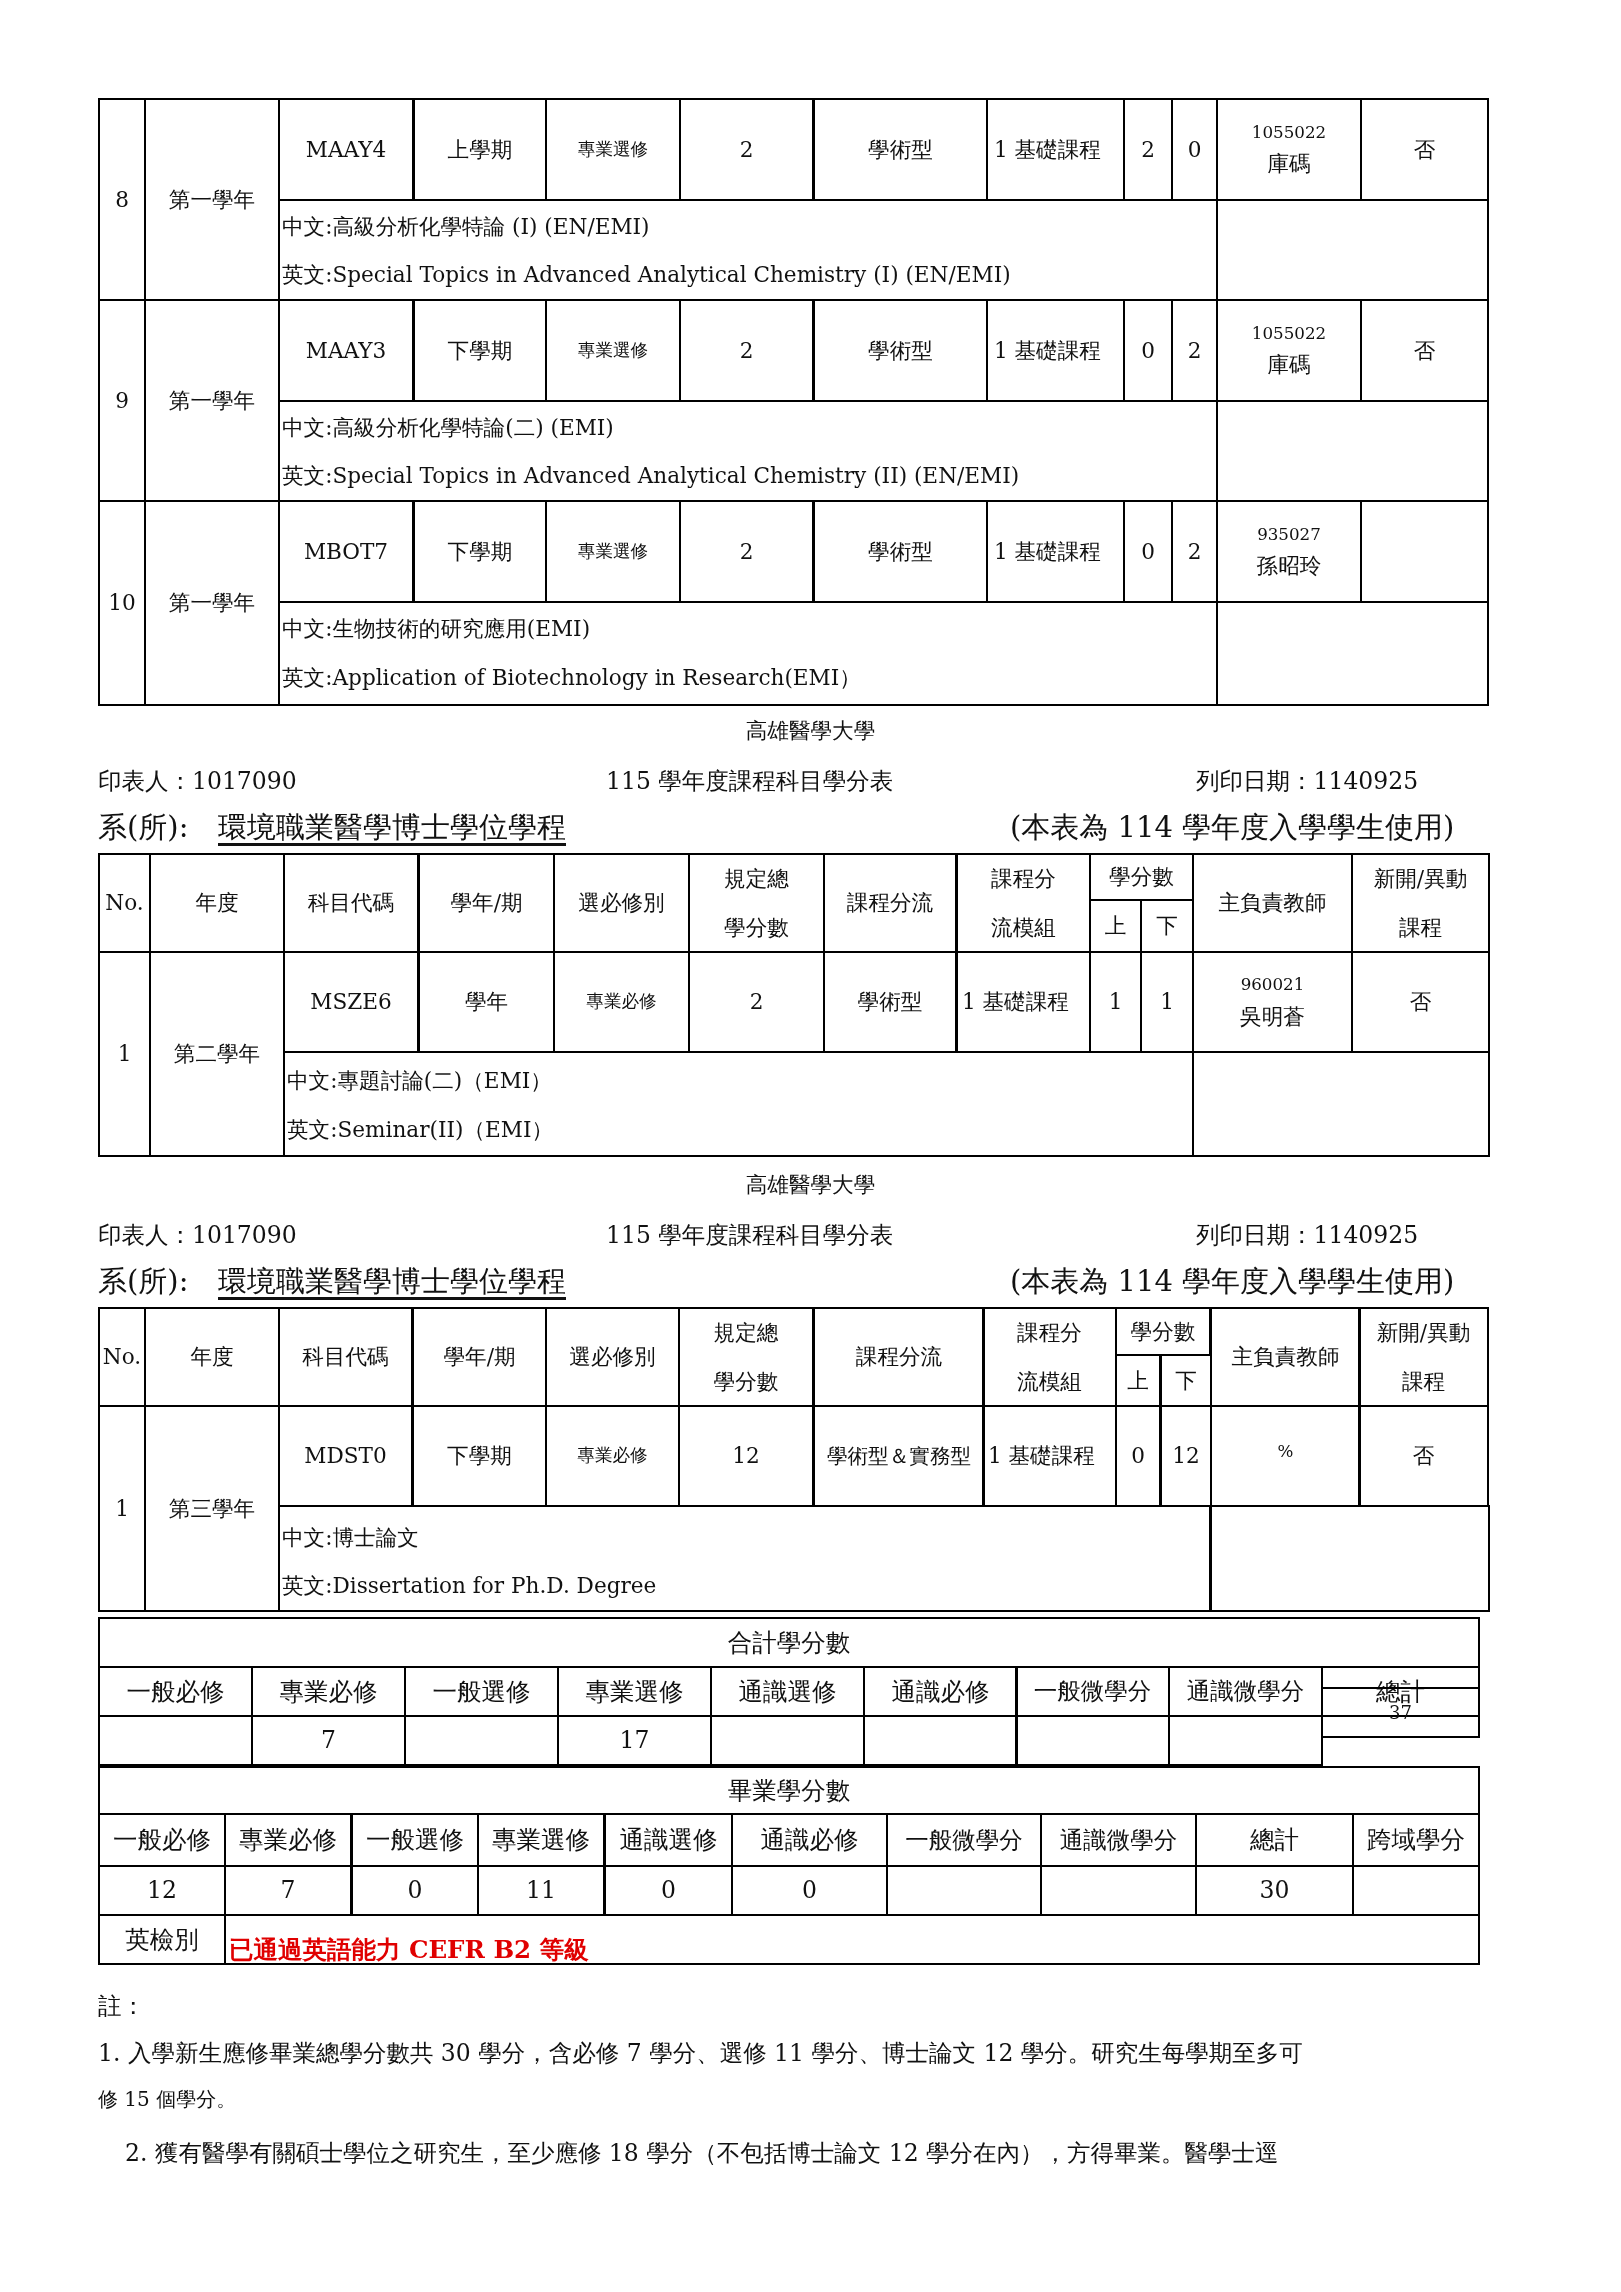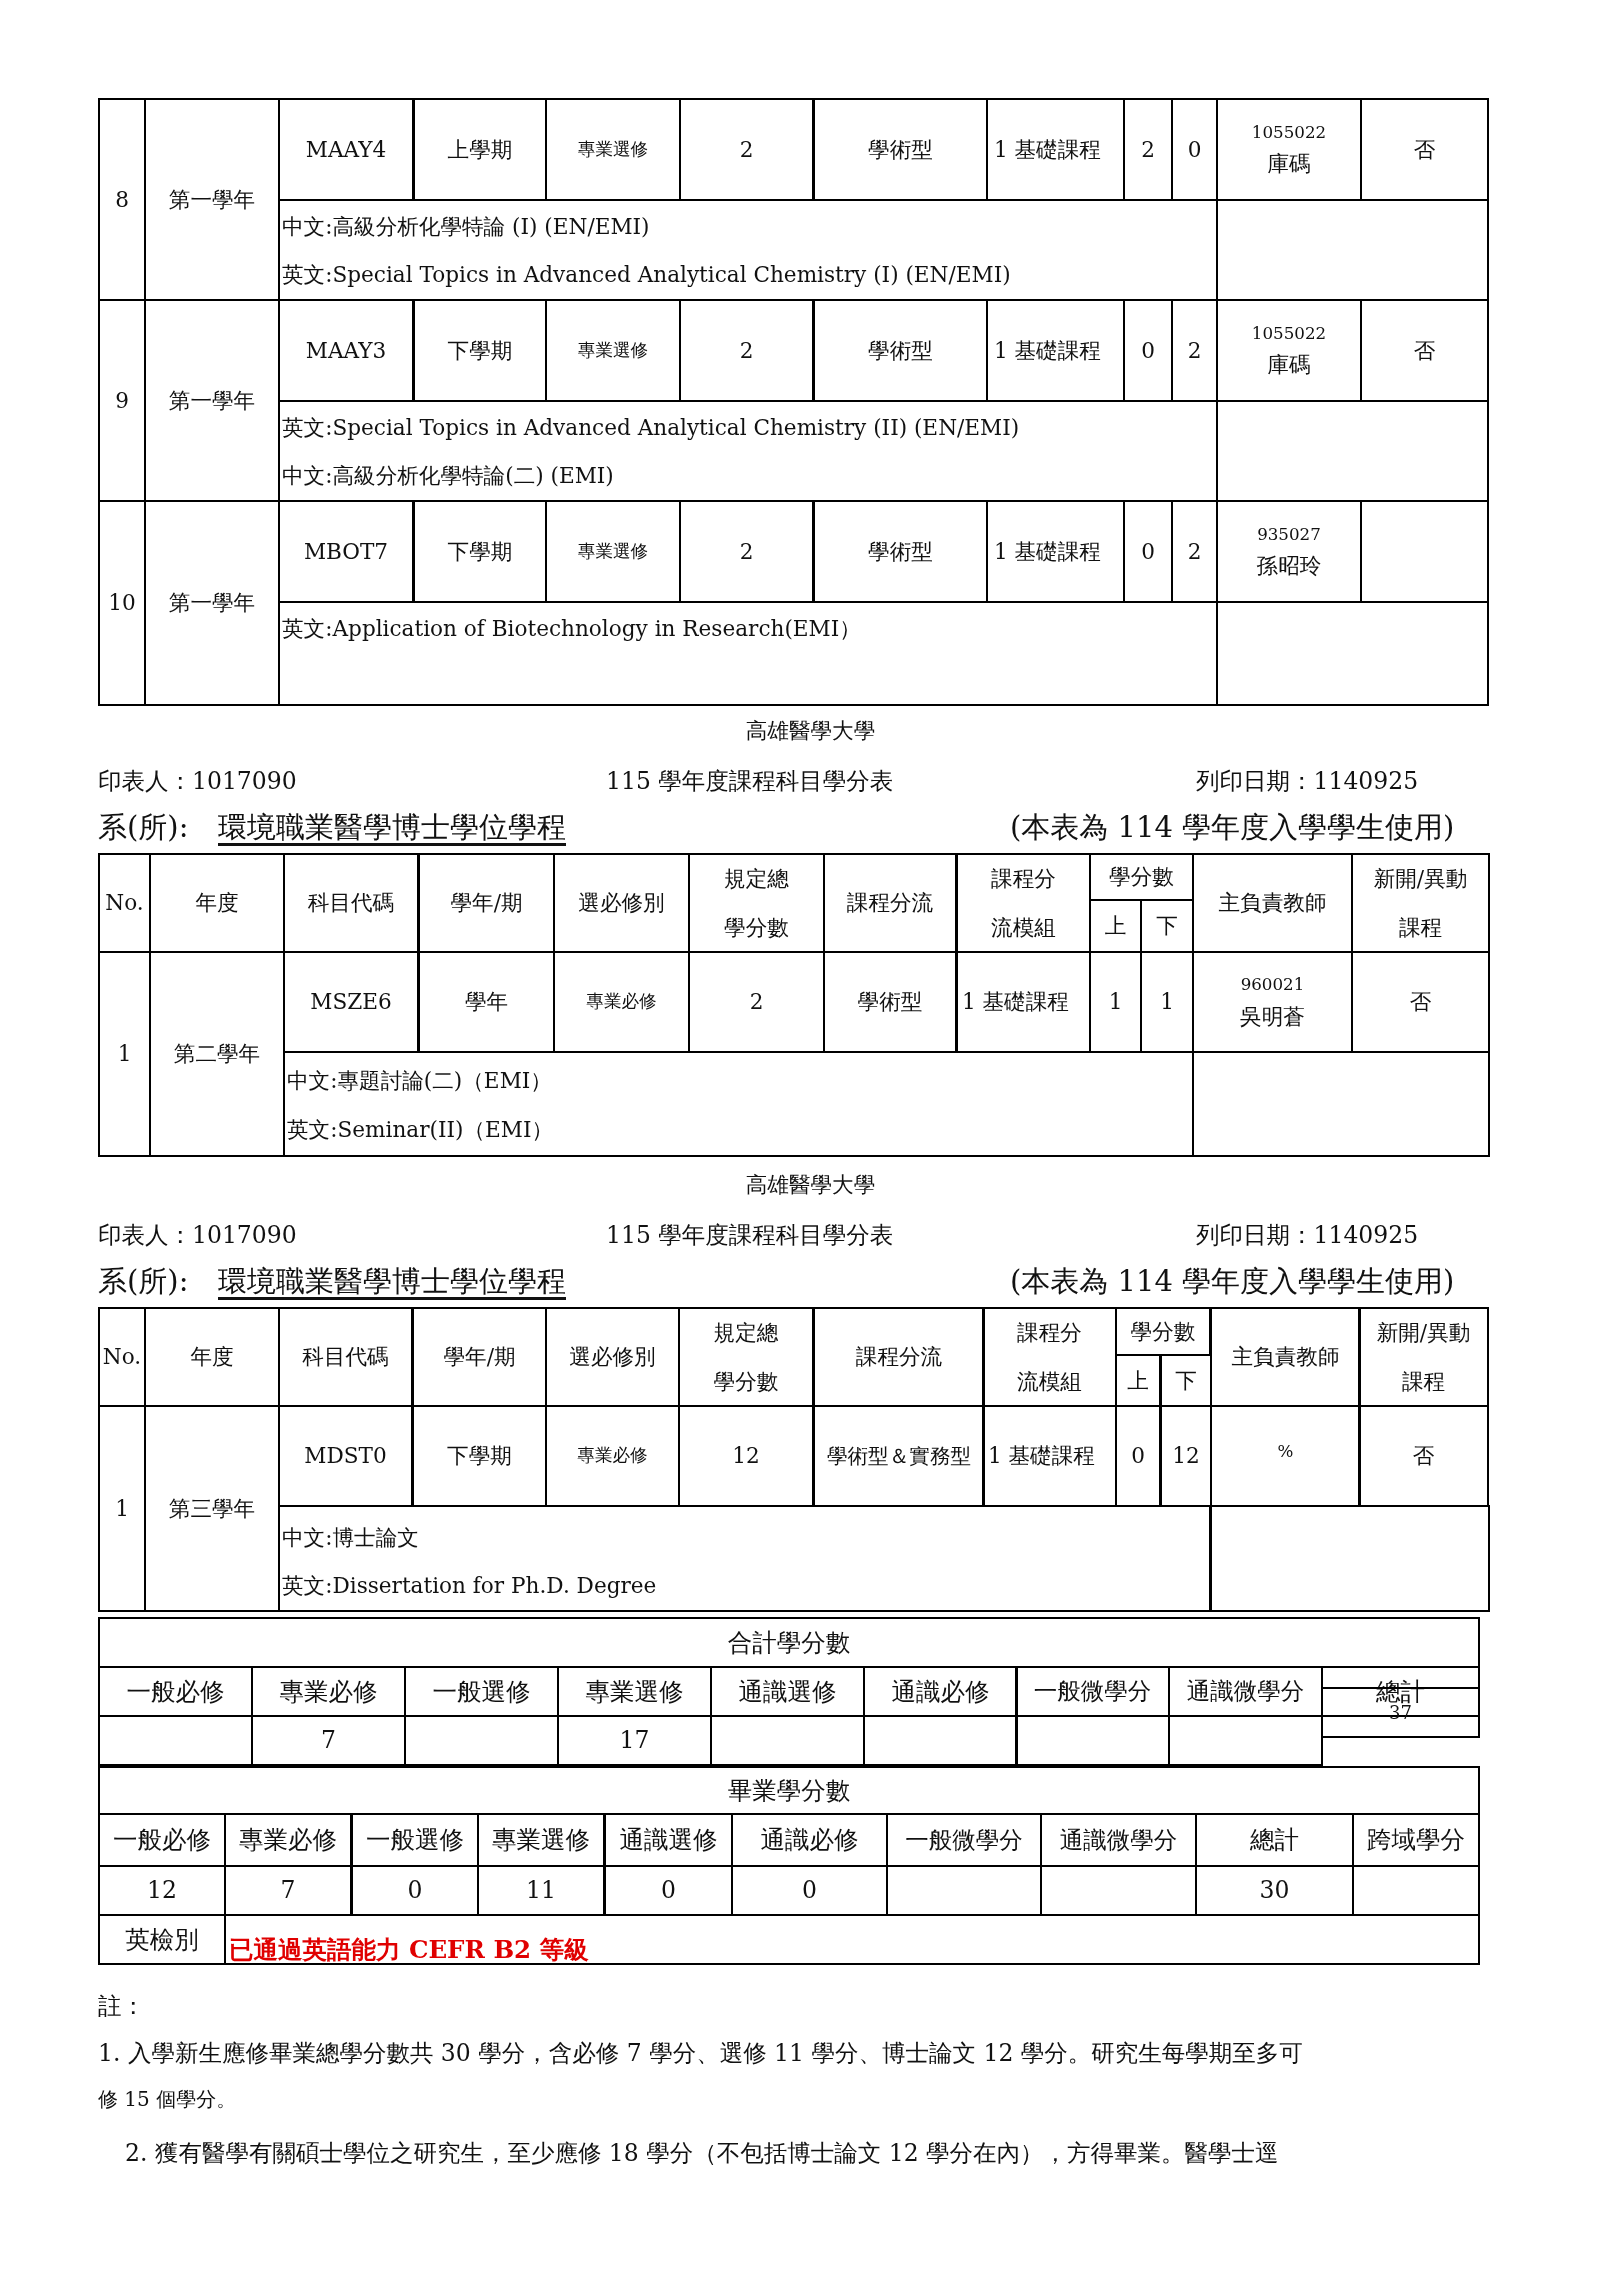--- a/index.html
+++ b/index.html
@@ -56,22 +56,22 @@
     <div class="cell bl" style="left:813px;top:299px;width:175px;height:103px;">學術型</div>
     <div class="cell bl" style="left:986px;top:299px;width:139px;height:103px;justify-content:flex-start;padding-left:5.9px;">1  基礎課程</div>
     <div class="cell bl" style="left:1123px;top:299px;width:50px;height:103px;">0</div>
     <div class="cell bl" style="left:1171px;top:299px;width:47px;height:103px;">2</div>
     <div class="cell bl teacher" style="left:1216px;top:299px;width:146px;height:103px;">
       <span class="tid">1055022</span>
       <span>庫碼</span>
     </div>
     <div class="cell bl" style="left:1360px;top:299px;width:129px;height:103px;">否</div>
     <div class="cell bl namecell" style="left:278px;top:400px;width:940px;height:102px;padding-top:2px;">
+      <div>中文:高級分析化學特論(二) (EMI)</div>
       <div>英文:Special Topics in Advanced Analytical Chemistry (II) (EN/EMI)</div>
-      <div>中文:高級分析化學特論(二) (EMI)</div>
     </div>
     <div class="cell bl" style="left:1216px;top:400px;width:273px;height:102px;"></div>
   </div>
 
   <div>
     <div class="cell bl" style="left:98px;top:500px;width:48px;height:206px;">10</div>
     <div class="cell bl" style="left:144px;top:500px;width:136px;height:206px;">第一學年</div>
     <div class="cell bl" style="left:278px;top:500px;width:136px;height:103px;">MBOT7</div>
     <div class="cell bl" style="left:413px;top:500px;width:134px;height:103px;">下學期</div>
     <div class="cell bl sm" style="left:545px;top:500px;width:136px;height:103px;">專業選修</div>
@@ -79,20 +79,21 @@
     <div class="cell bl" style="left:813px;top:500px;width:175px;height:103px;">學術型</div>
     <div class="cell bl" style="left:986px;top:500px;width:139px;height:103px;justify-content:flex-start;padding-left:5.9px;">1  基礎課程</div>
     <div class="cell bl" style="left:1123px;top:500px;width:50px;height:103px;">0</div>
     <div class="cell bl" style="left:1171px;top:500px;width:47px;height:103px;">2</div>
     <div class="cell bl teacher" style="left:1216px;top:500px;width:146px;height:103px;">
       <span class="tid">935027</span>
       <span>孫昭玲</span>
     </div>
     <div class="cell bl" style="left:1360px;top:500px;width:129px;height:103px;"></div>
     <div class="cell bl namecell" style="left:278px;top:601px;width:940px;height:105px;padding-top:2px;">
+      <div>中文:生物技術的研究應用(EMI)</div>
       <div>英文:Application of Biotechnology in Research(EMI）</div>
     </div>
     <div class="cell bl" style="left:1216px;top:601px;width:273px;height:105px;"></div>
   </div>
 </div>
 
 <div>
   <div class="txt" style="left:0;width:1621px;text-align:center;top:716px;">高雄醫學大學</div>
   <div class="txt" style="left:98px;top:765px;font-size:23.5px;">印表人：1017090</div>
   <div class="txt" style="left:606px;top:765px;font-size:23.5px;">115 學年度課程科目學分表</div>

